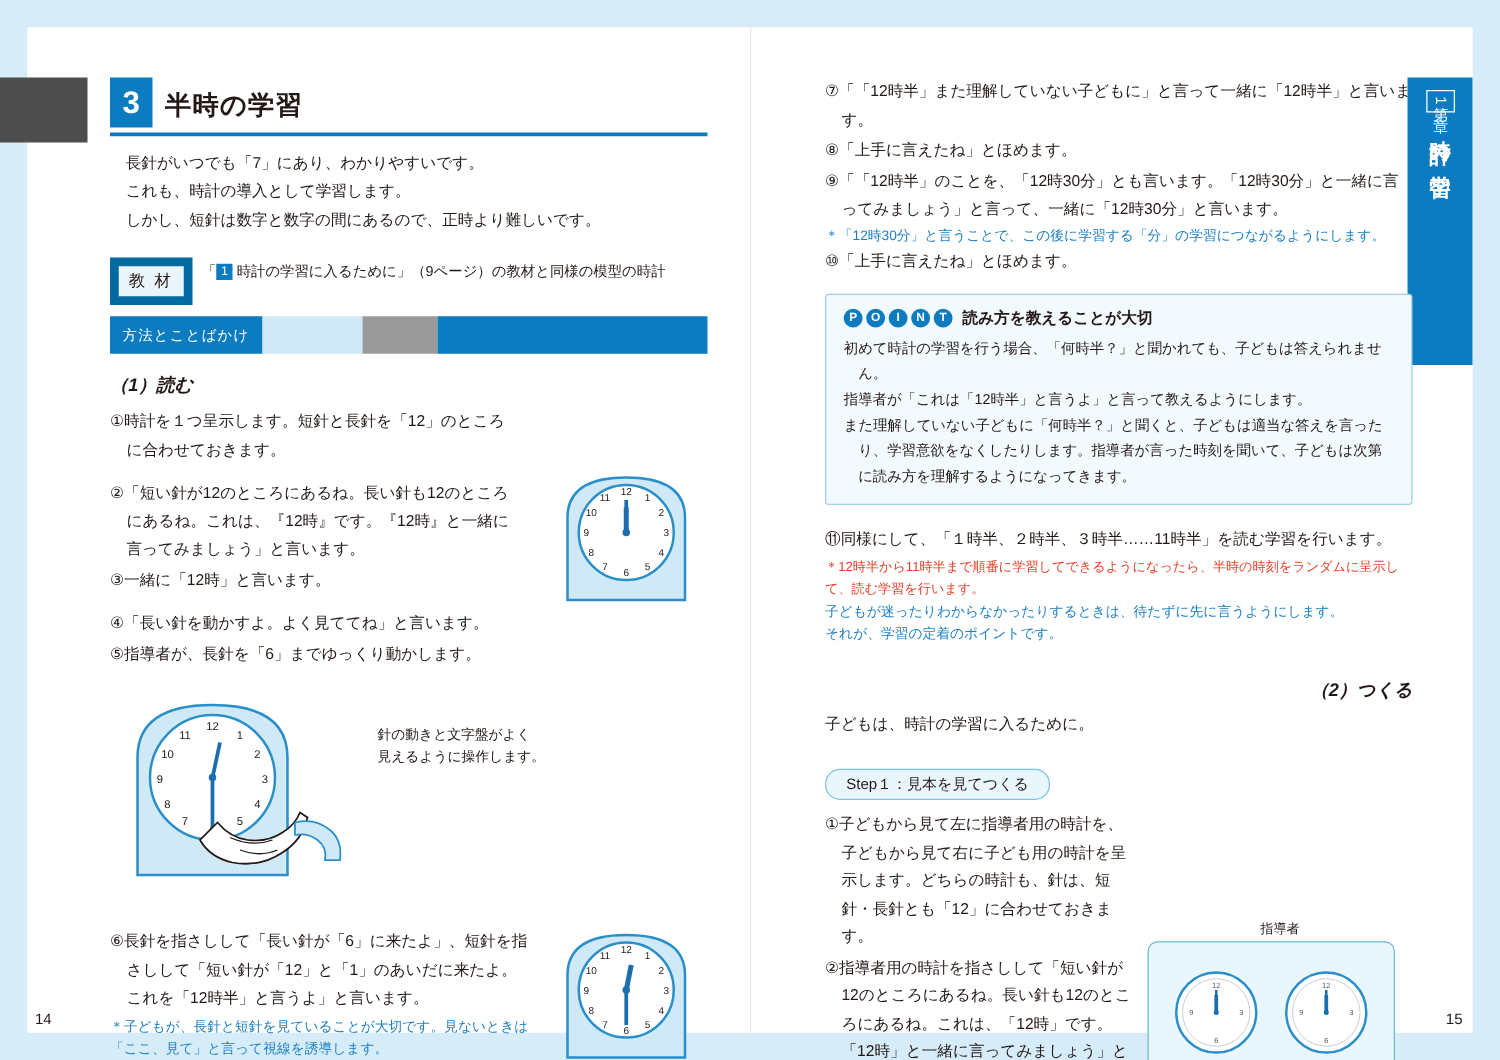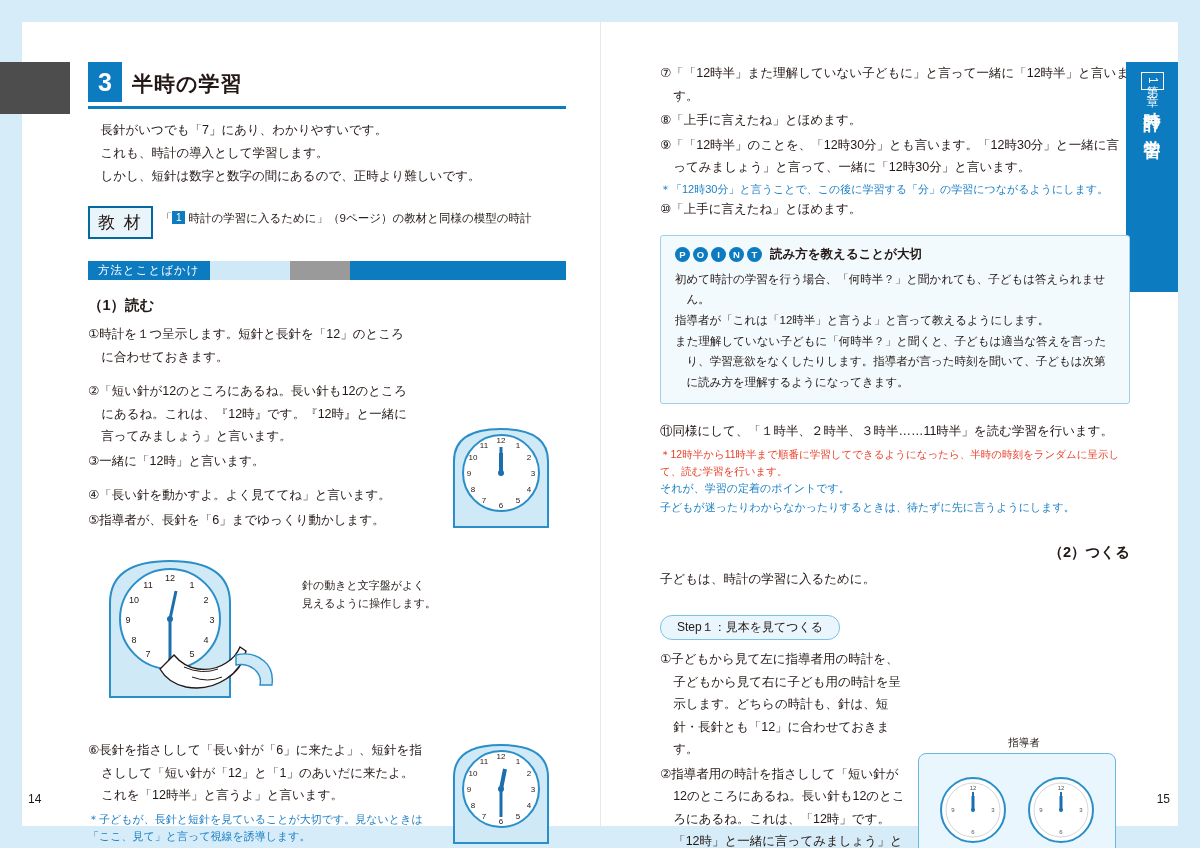--- a/index.html
+++ b/index.html
@@ -32,52 +32,52 @@
   }
   .chapter-tab .ch-no{
     writing-mode:vertical-rl;font-size:12px;letter-spacing:1px;
     border:1px solid #fff;padding:3px 2px;margin-bottom:8px;
   }
   .chapter-tab .ch-title{
     writing-mode:vertical-rl;font-size:17px;letter-spacing:3px;font-weight:bold;
   }
 
   
-  .pno{position:absolute;bottom:42px;font-size:12px;color:#231815;margin-top:24px;}
+  .pno{position:absolute;bottom:26px;font-size:12px;color:#231815;margin-top:24px;}
   .pno.left{left:28px;}
   .pno.right{right:30px;}
 
   
   .col-left{position:absolute;left:88px;top:62px;width:478px;}
   .col-right{position:absolute;left:660px;top:62px;width:470px;}
 
   .sec-head{display:flex;align-items:flex-start;gap:10px;}
   .sec-num{
     width:34px;height:40px;background:#0d7bc0;color:#fff;
     font-size:25px;font-weight:bold;display:flex;align-items:center;justify-content:center;
   }
   .sec-title{font-size:21px;font-weight:bold;letter-spacing:1px;padding-top:8px;}
   .rule{height:3px;background:#0d7bc0;margin-top:4px;}
 
   .body-text{font-size:12.5px;line-height:1.85;margin-top:10px;}
   .body-text p{margin:0;}
   .indent{text-indent:1em;}
 
   .mat-row{display:flex;align-items:flex-start;gap:8px;margin-top:18px;}
-  .mat-tag{background:#eaf4fb;border:2px solid #0369a1;font-size:17px;padding:3px 8px;color:#231815;letter-spacing:2px;}
+  .mat-tag{background:#eaf4fb;border:7px solid #0369a1;font-size:13px;padding:3px 8px;color:#231815;letter-spacing:2px;}
   .mat-text{font-size:11.5px;line-height:1.6;padding-top:3px;}
   .sq-num{display:inline-block;width:13px;height:13px;background:#0d7bc0;color:#fff;font-size:10px;line-height:13px;text-align:center;vertical-align:1px;}
 
-  .method-bar{display:flex;margin-top:22px;height:19px;align-items:stretch;}
+  .method-bar{display:flex;margin-top:9px;height:30px;align-items:stretch;}
   .method-bar .mb-label{background:#0d7bc0;color:#fff;font-size:11.5px;padding:2px 10px;letter-spacing:1px;display:flex;align-items:center;}
   .method-bar .mb1{flex:0 0 80px;background:#cfe9f7;}
   .method-bar .mb2{flex:0 0 60px;background:#9a9a9a;}
   .method-bar .mb3{flex:1;background:#0d7bc0;}
 
-  .sub-h{font-size:14.5px;font-weight:bold;margin-top:16px;}
+  .sub-h{font-size:14.5px;font-weight:bold;margin-top:16px;font-style:italic;}
   .list{font-size:12.5px;line-height:1.8;margin-top:8px;}
   .list .li{margin-bottom:2px;text-indent:-1.05em;padding-left:1.05em;}
   .gap{height:10px;}
   .note-blue{color:#1b7fc4;font-size:11px;line-height:1.6;}
   .note-red{color:#e8402a;font-size:10.5px;line-height:1.6;}
 
   .caption{font-size:11px;line-height:1.6;color:#231815;}
 
   
   .clock-box{position:relative;}
@@ -142,21 +142,21 @@
 
     <div class="method-bar">
       <div class="mb-label">方法とことばかけ</div>
       <div class="mb1"></div>
       <div class="mb2"></div>
       <div class="mb3"></div>
     </div>
 
     <div class="sub-h">（1）読む</div>
 
-    <div style="display:flex;gap:20px;align-items:flex-end;">
+    <div style="display:flex;gap:20px;align-items:center;">
       <div class="list" style="flex:1;">
         <div class="li">①時計を１つ呈示します。短針と長針を「12」のところに合わせておきます。</div>
         <div class="gap"></div>
         <div class="li">②「短い針が12のところにあるね。長い針も12のところにあるね。これは、『12時』です。『12時』と一緒に言ってみましょう」と言います。</div>
         <div class="li">③一緒に「12時」と言います。</div>
         <div class="gap"></div>
         <div class="li">④「長い針を動かすよ。よく見ててね」と言います。</div>
         <div class="li">⑤指導者が、長針を「6」までゆっくり動かします。</div>
       </div>
 
@@ -277,22 +277,22 @@
       <div class="point-body">
         <div class="li">初めて時計の学習を行う場合、「何時半？」と聞かれても、子どもは答えられません。</div>
         <div class="li">指導者が「これは「12時半」と言うよ」と言って教えるようにします。</div>
         <div class="li">また理解していない子どもに「何時半？」と聞くと、子どもは適当な答えを言ったり、学習意欲をなくしたりします。指導者が言った時刻を聞いて、子どもは次第に読み方を理解するようになってきます。</div>
       </div>
     </div>
 
     <div class="list" style="margin-top:16px;">
       <div class="li">⑪同様にして、「１時半、２時半、３時半……11時半」を読む学習を行います。</div>
       <div class="note-red" style="margin-top:4px;">＊12時半から11時半まで順番に学習してできるようになったら、半時の時刻をランダムに呈示して、読む学習を行います。</div>
+      <div class="note-blue" style="margin-top:2px;">子どもが迷ったりわからなかったりするときは、待たずに先に言うようにします。</div>
       <div class="note-blue">それが、学習の定着のポイントです。</div>
-      <div class="note-blue" style="margin-top:2px;">子どもが迷ったりわからなかったりするときは、待たずに先に言うようにします。</div>
     </div>
 
     <div class="sub-h" style="margin-top:26px;text-align:right;">（2）つくる</div>
     <div class="body-text" style="margin-top:6px;">
       <p>子どもは、時計の学習に入るために。</p>
     </div>
 
     <div style="margin-top:18px;">
       <span class="step-pill">Step１：見本を見てつくる</span>
     </div>

